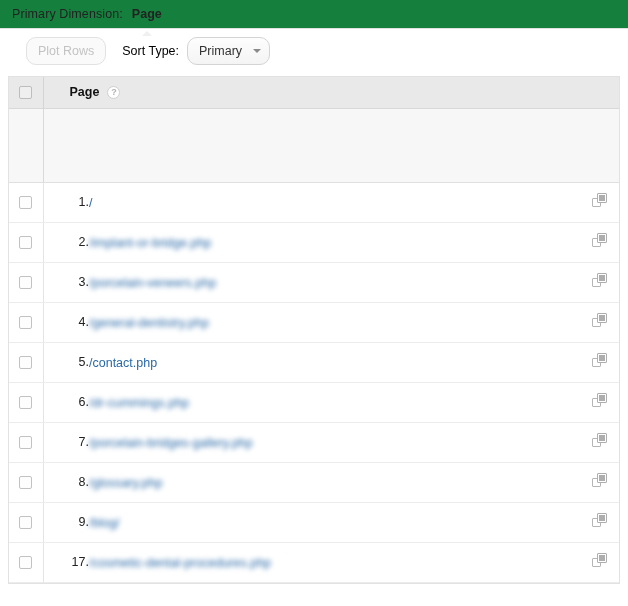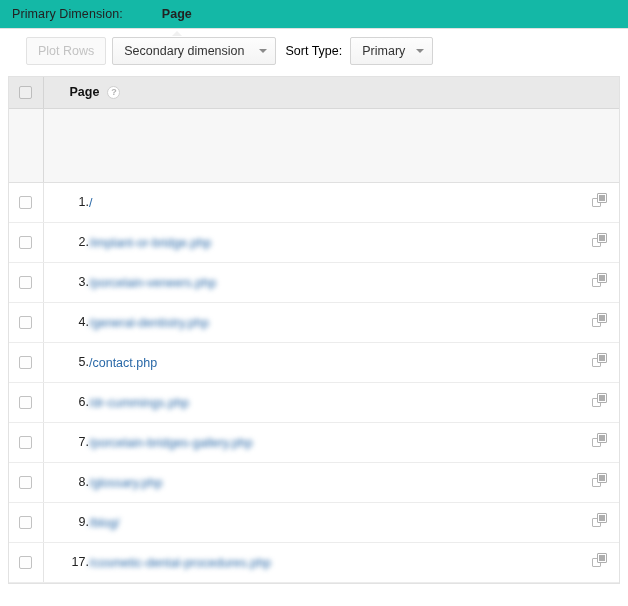--- a/index.html
+++ b/index.html
@@ -19,23 +19,22 @@
     background: #fff;
   }
 
   
   .primary-dim {
     position: relative;
     height: 29px;
     padding: 0 0 0 12px;
     display: flex;
     align-items: center;
-    background: #14b8a6;
+    background: #15803d;
     border-bottom: 1px solid #e0e0e0;
-    gap: 30px;
   }
   .primary-dim-label {
     font-size: 12.5px;
     color: #222;
     letter-spacing: .1px;
   }
   .primary-dim-tabs {
     display: flex;
     align-items: center;
     margin-left: 7px;
@@ -73,21 +72,21 @@
     height: 28px;
     display: inline-flex;
     align-items: center;
     justify-content: center;
     padding: 0 11px;
     font-size: 12.5px;
     color: #333;
     background: #fbfbfb;
     background-image: linear-gradient(#fdfdfd, #f4f4f4);
     border: 1px solid #d4d4d4;
-    border-radius: 2px;
+    border-radius: 10px;
     cursor: pointer;
     white-space: nowrap;
   }
   .btn.disabled {
     color: #c3c3c3;
     background: #fafafa;
     background-image: none;
     border-color: #e2e2e2;
     cursor: default;
   }
@@ -269,24 +268,20 @@
   <div class="primary-dim">
     <span class="primary-dim-label">Primary Dimension:</span>
     <div class="primary-dim-tabs">
       <span class="dim-tab active">Page</span>
     </div>
   </div>
 
   <div class="toolbar">
     <span class="btn disabled">Plot Rows</span>
     <div class="spacer-6"></div>
-    <span class="btn dropdown">
-      <span>Secondary dimension</span>
-      <span class="caret"></span>
-    </span>
     <span class="toolbar-label">Sort Type:</span>
     <span class="btn dropdown small-gap">
       <span>Primary</span>
       <span class="caret"></span>
     </span>
   </div>
 
   <div class="table-wrap">
     <table class="gatable">
       <colgroup>

